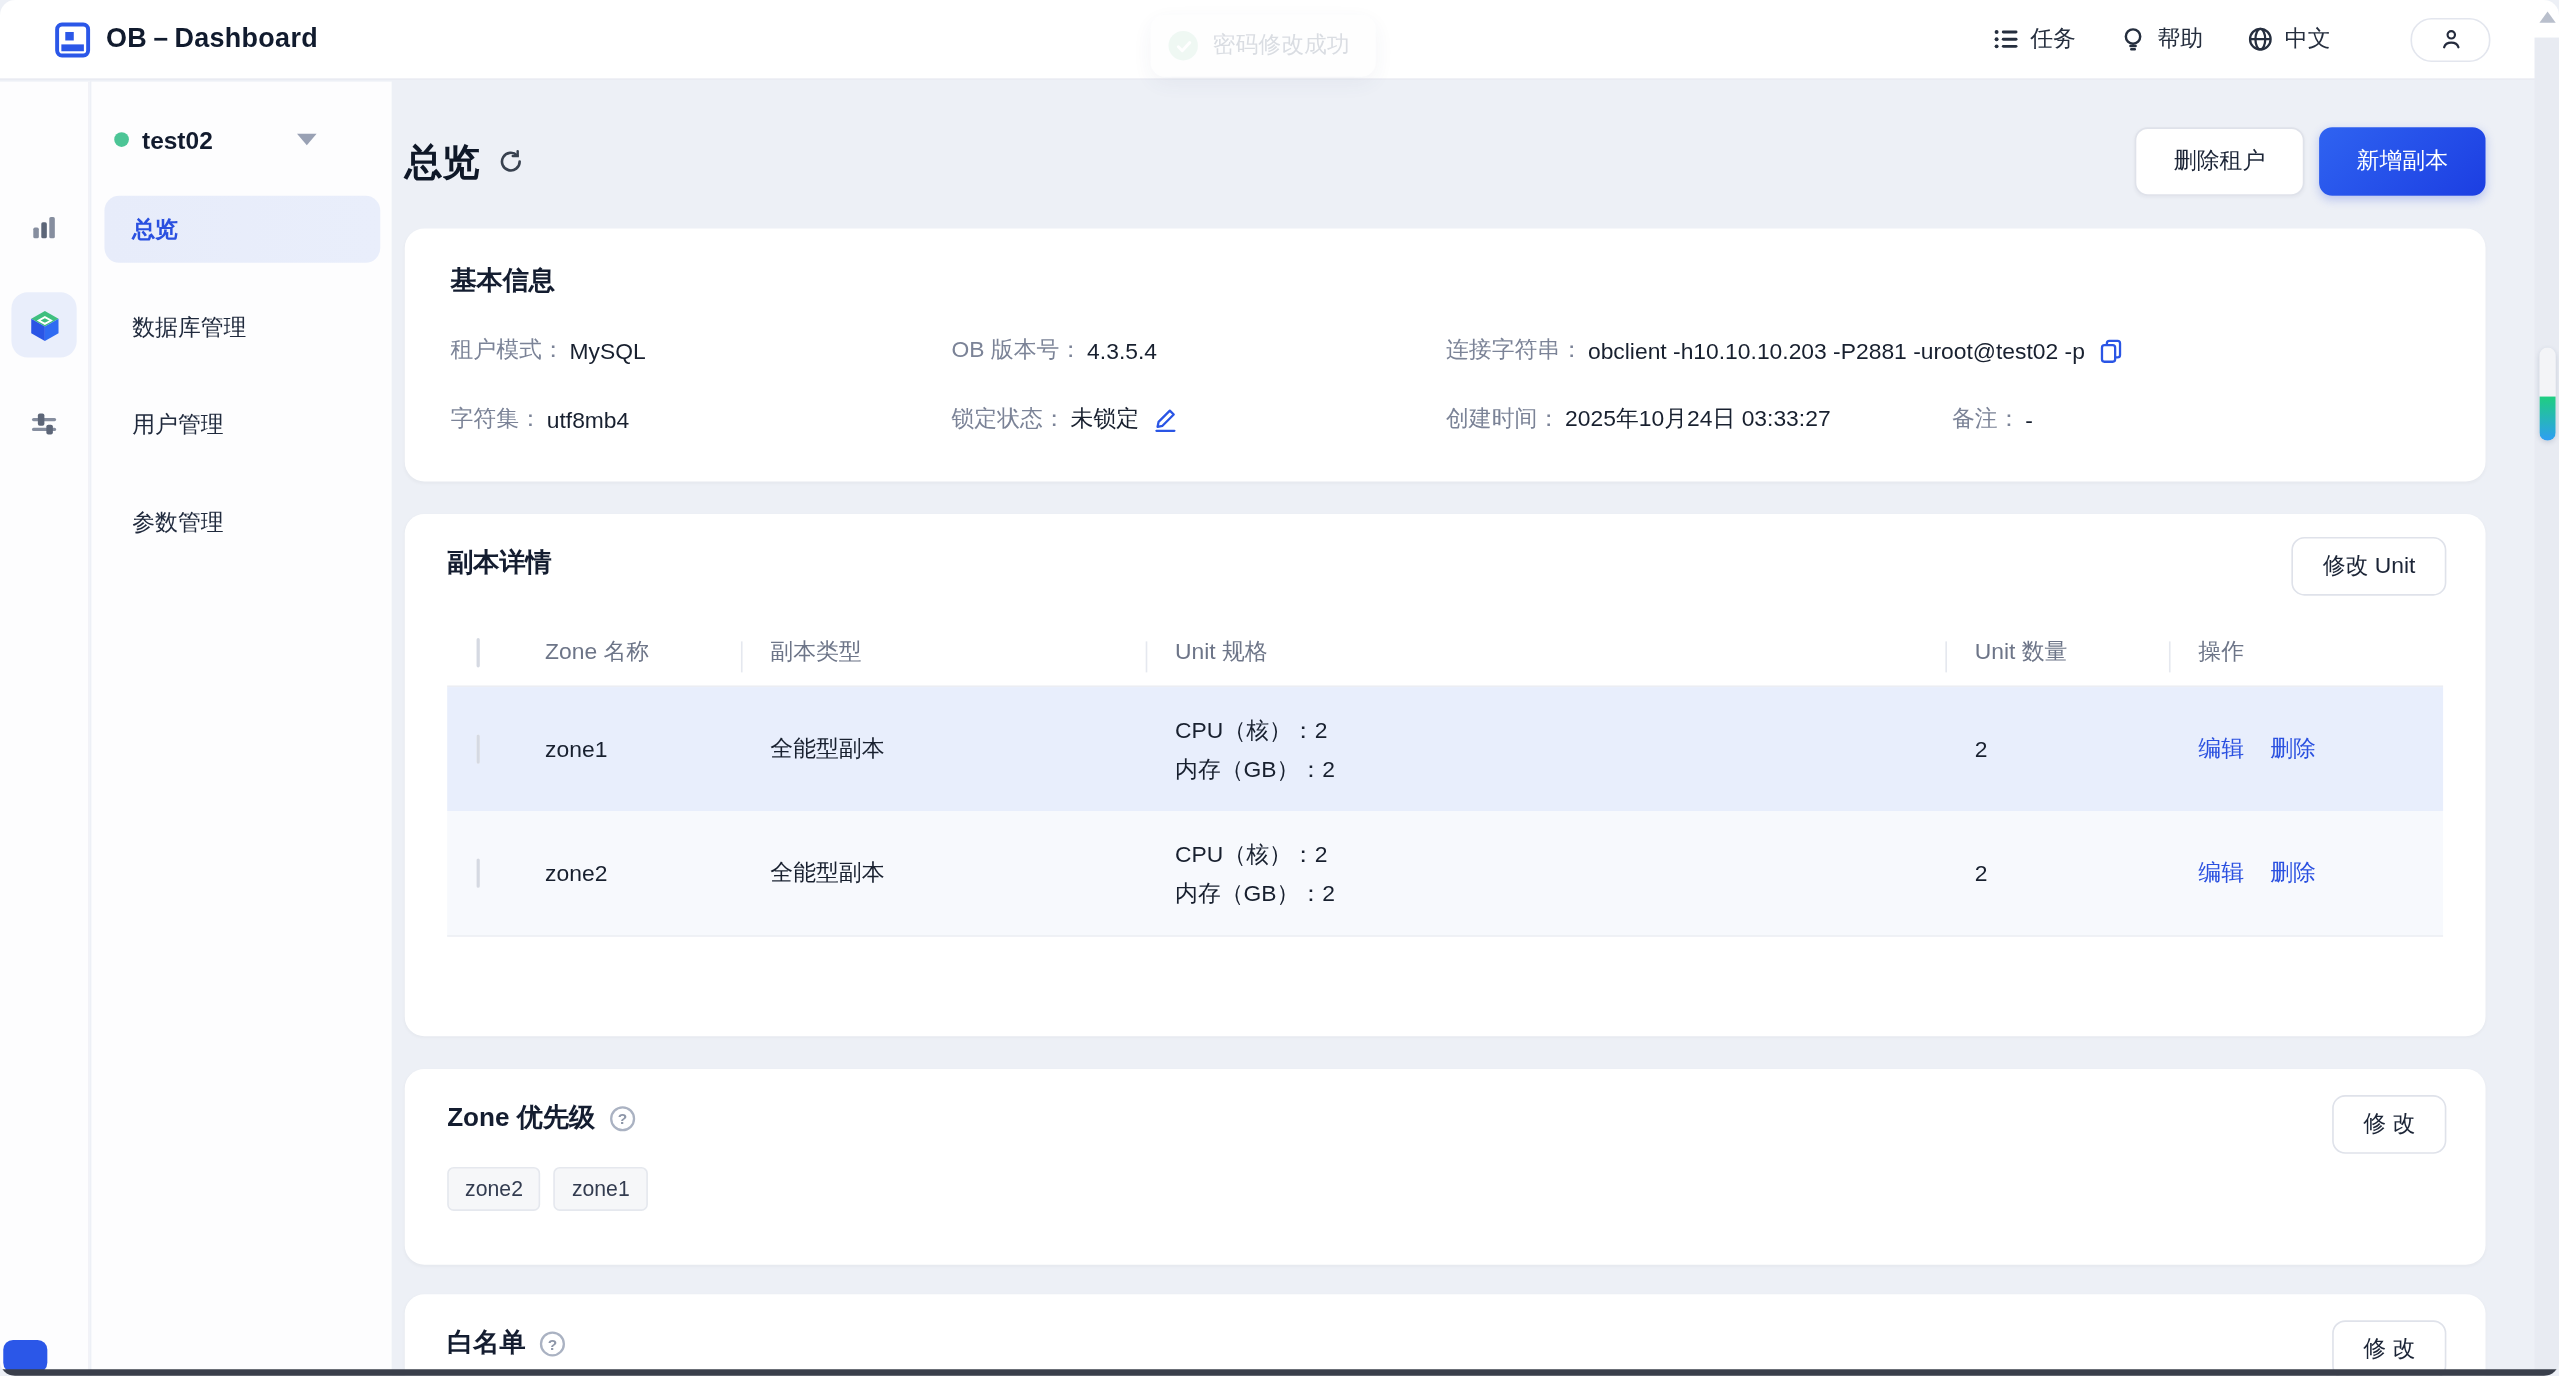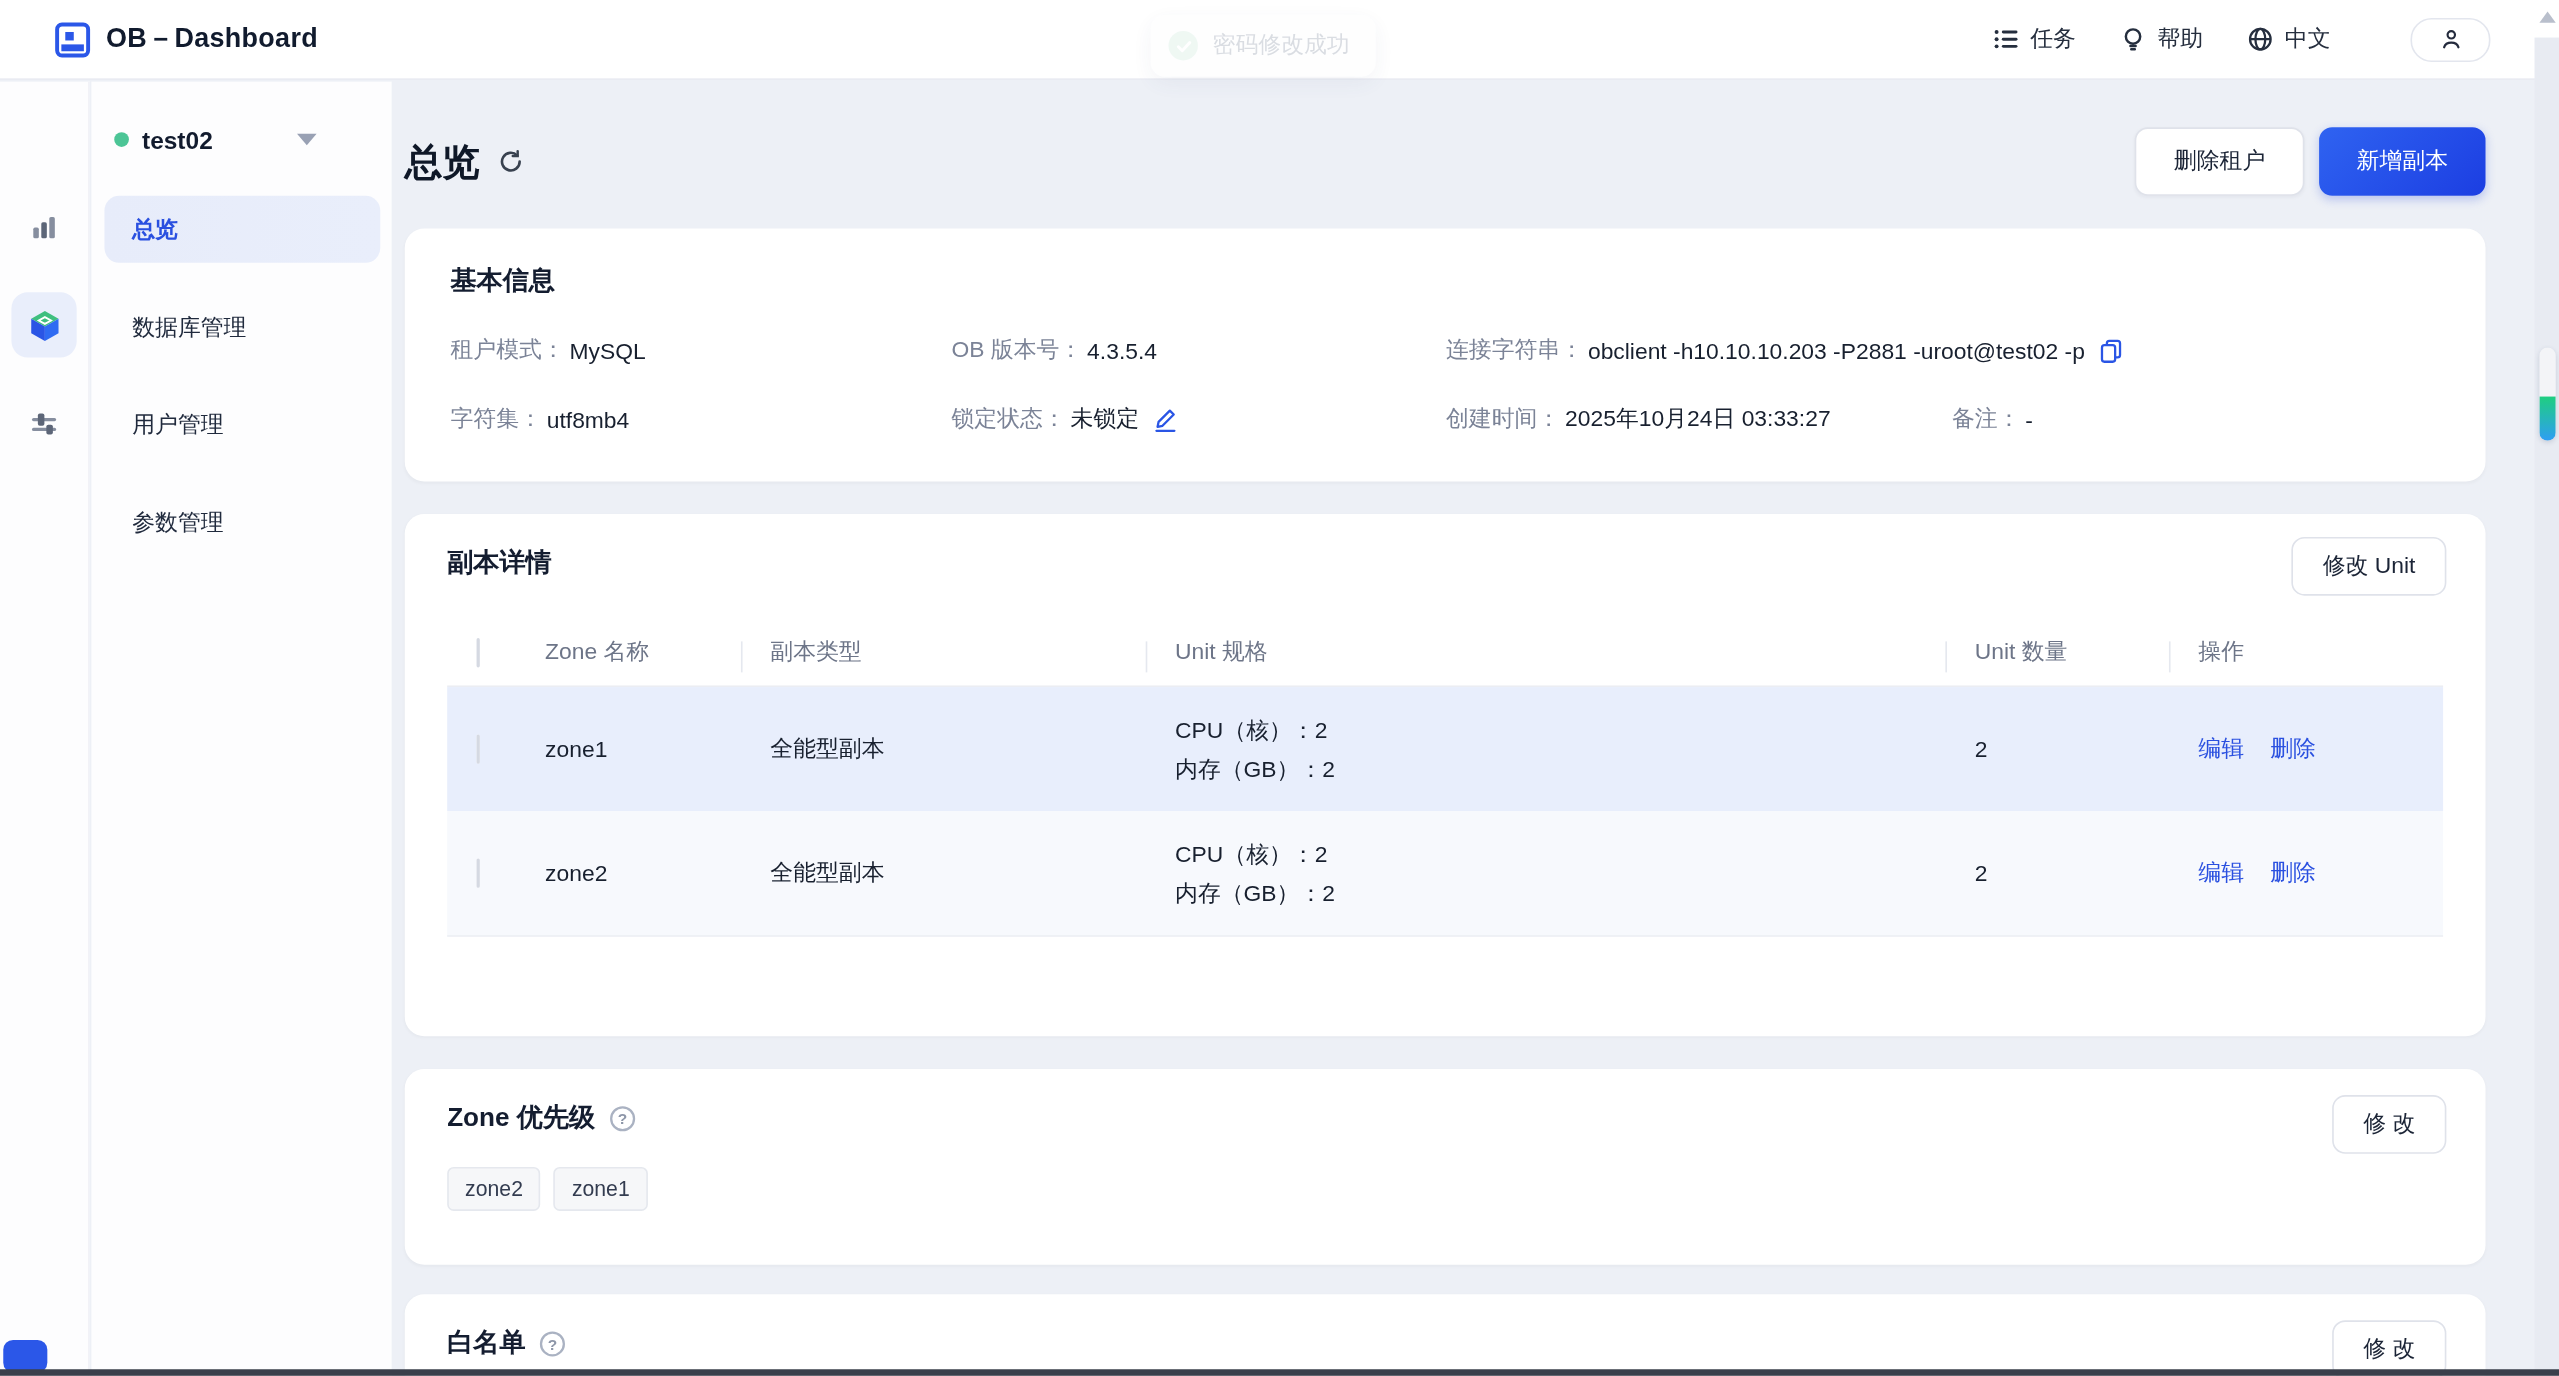--- a/index.html
+++ b/index.html
@@ -1,16 +1,16 @@
 <!DOCTYPE html>
 <html><head>
 <meta charset="utf-8">
 <style>
   html,body{margin:0;padding:0;background:#edf0f6;}
-  .viewport{position:relative;width:2559px;height:1376px;overflow:hidden;background:#edf0f6;}
+  .viewport{position:relative;width:2559px;height:1376px;overflow:hidden;background:#edf0f6;border-radius:15px;}
   .stage{position:absolute;top:0;left:0;width:1568px;height:843px;
          transform:scale(1.63201);transform-origin:0 0;
          font-family:"Liberation Sans","DejaVu Sans",sans-serif;color:#18202f;}
 
   
   .header{position:absolute;top:0;left:0;width:1568px;height:49px;background:#ffffff;
           border-bottom:1px solid #e9ebf2;display:flex;align-items:center;
           padding:0 42px 0 33px;box-sizing:border-box;z-index:5;}
   .brand{display:flex;align-items:center;gap:9px;}
   .brand-title{font-size:16.5px;font-weight:700;color:#111b2e;letter-spacing:.2px;}

